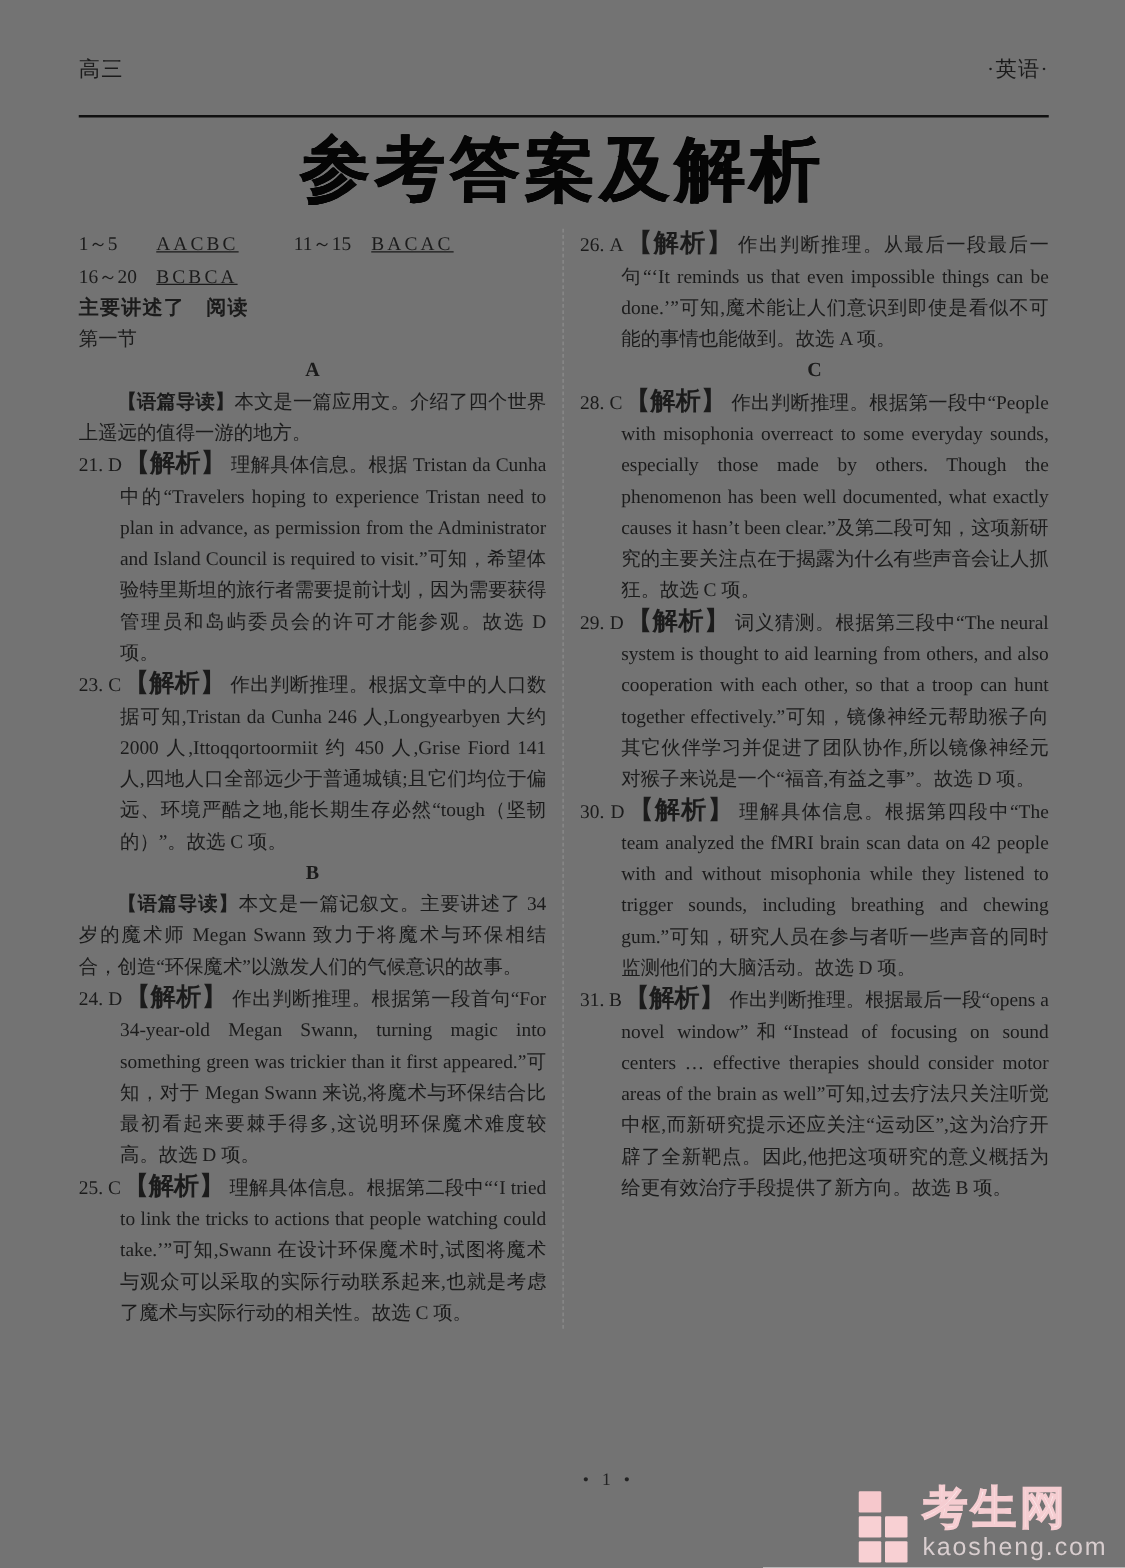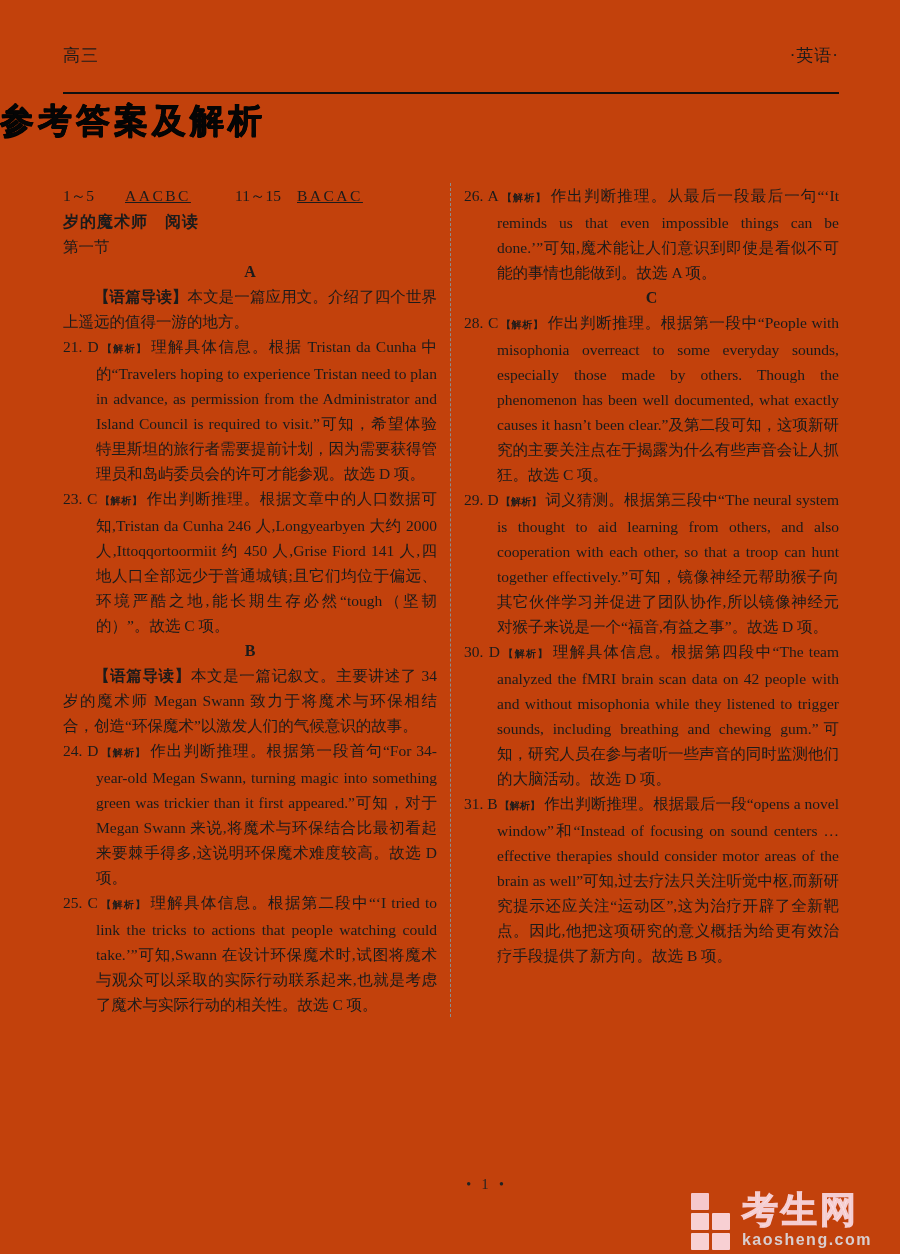--- a/index.html
+++ b/index.html
@@ -1,59 +1,59 @@
 <!DOCTYPE html>
 <html><head>
 <meta charset="utf-8">
 <style>
   html,body{margin:0;padding:0;background:#e9e9e9;}
   .page{
-    position:relative;width:900px;height:1254px;background:#c2410c;
+    position:relative;width:900px;height:1254px;background:#737373;
     font-family:"Liberation Serif","DejaVu Serif",serif;color:#1b1b1b;
     overflow:hidden;margin:0 auto;
   }
   
   .hdr{position:absolute;top:44px;left:63px;right:61px;display:flex;justify-content:space-between;font-size:17px;letter-spacing:1px;}
   .hdr-rule{position:absolute;top:92px;left:63px;right:61px;border-top:2.5px solid #101010;}
   
   .title{
-    position:absolute;top:98px;left:0;width:100%;margin:0;text-align:left;
+    position:absolute;top:98px;left:0;width:100%;margin:0;text-align:center;
     font-family:"Liberation Sans","DejaVu Sans",sans-serif;font-weight:900;
-    font-size:34px;letter-spacing:4px;color:#050505;
+    font-size:56px;letter-spacing:4px;color:#050505;
     text-shadow:0.6px 0 0 #050505,-0.6px 0 0 #050505,0 0.6px 0 #050505;
   }
   
   .columns{position:absolute;top:183px;left:63px;width:776px;display:flex;}
   .col{box-sizing:border-box;font-size:15.5px;line-height:25px;text-align:justify;}
   .col-left{width:388px;padding-right:13px;border-right:1px dashed #8d8d8d;}
   .col-right{width:388px;padding-left:13px;}
   .col p{margin:0;}
   .hei{font-weight:bold;font-family:"Liberation Sans","DejaVu Sans",sans-serif;font-size:16px;letter-spacing:1px;}
   .ansgrid{display:grid;grid-template-columns:172px 1fr;line-height:25.5px;text-decoration:underline;}
   .rng{display:inline-block;min-width:62px;}
   .ltr{letter-spacing:2.5px;}
   .passage-letter{text-align:center;font-weight:bold;font-size:16px;}
   .intro{text-indent:2em;}
   .intro b{font-family:"Liberation Sans","DejaVu Sans",sans-serif;font-size:15.5px;margin-top:32px;}
   .item{margin:0;padding-left:33px;text-indent:-33px;}
   .item .num{margin-right:2px;}
-  .item b.jx{font-family:Liberation Sans, sans-serif;margin-right:4px;font-size:10px;}
+  .item b.jx{font-family:Liberation Sans, sans-serif;margin-right:4px;font-size:20px;}
   
   .footer{position:absolute;top:1177px;left:0;width:56%;text-align:right;font-size:14px;word-spacing:7px;color:#222;}
   
-  .wm{position:absolute;right:28px;bottom:4px;display:flex;align-items:center;gap:12px;margin-top:37px;}
+  .wm{position:absolute;right:14px;bottom:4px;display:flex;align-items:flex-end;gap:12px;margin-top:37px;}
   .wm-logo{display:grid;grid-template-columns:18px 18px;grid-auto-rows:17px;gap:3px;margin-top:4px;}
   .wm-block{background:#f8d0d3;border-radius:1px;}
   .wm-block.b1{background:#f6c8cc;}
   .wm-block.empty{background:transparent;}
   .wm-name{
     font-family:"Liberation Sans","DejaVu Sans",sans-serif;font-weight:700;
     font-size:36px;line-height:38px;color:#fdeef0;-webkit-text-stroke:1.2px #f5cdd1;letter-spacing:3px;
   }
-  .wm-domain{font-family:"Liberation Sans","DejaVu Sans",sans-serif;font-size:16px;color:#d9cecf;letter-spacing:1.5px;margin-top:2px;font-weight:bold;}
+  .wm-domain{font-family:"Liberation Sans","DejaVu Sans",sans-serif;font-size:20px;color:#d9cecf;letter-spacing:1.5px;margin-top:2px;}
 </style>
 </head>
 <body>
 
 <div class="page">
 
   <div class="hdr">
     <span>高三</span>
     <span>·英语·</span>
   </div>
@@ -61,23 +61,24 @@
 
   <h1 class="title">参考答案及解析</h1>
 
   <div class="columns">
 
     <div class="col col-left">
 
       <div class="ansgrid">
         <div><span class="rng">1～5</span><span class="ltr">AACBC</span></div>
         <div><span class="rng">11～15</span><span class="ltr">BACAC</span></div>
+        <div><span class="rng">16～20</span><span class="ltr">BCBCA</span></div>
       </div>
 
-      <p class="hei">岁的魔术师　阅读</p>
+      <p class="hei">主要讲述了　阅读</p>
       <p>第一节</p>
 
       <p class="passage-letter">A</p>
       <p class="intro"><b>【语篇导读】</b><span>本文是一篇应用文。介绍了四个世界上遥远的值得一游的地方。</span></p>
 
       <div class="item"><span class="num">21. D</span><b class="jx">【解析】</b><span>理解具体信息。根据 Tristan da Cunha 中的“Travelers hoping to experience Tristan need to plan in advance, as permission from the Administrator and Island Council is required to visit.”可知，希望体验特里斯坦的旅行者需要提前计划，因为需要获得管理员和岛屿委员会的许可才能参观。故选 D 项。</span></div>
       <div class="item"><span class="num">23. C</span><b class="jx">【解析】</b><span>作出判断推理。根据文章中的人口数据可知,Tristan da Cunha 246 人,Longyearbyen 大约 2000 人,Ittoqqortoormiit 约 450 人,Grise Fiord 141 人,四地人口全部远少于普通城镇;且它们均位于偏远、环境严酷之地,能长期生存必然“tough（坚韧的）”。故选 C 项。</span></div>
 
       <p class="passage-letter">B</p>
       <p class="intro"><b>【语篇导读】</b><span>本文是一篇记叙文。主要讲述了 34 岁的魔术师 Megan Swann 致力于将魔术与环保相结合，创造“环保魔术”以激发人们的气候意识的故事。</span></p>

